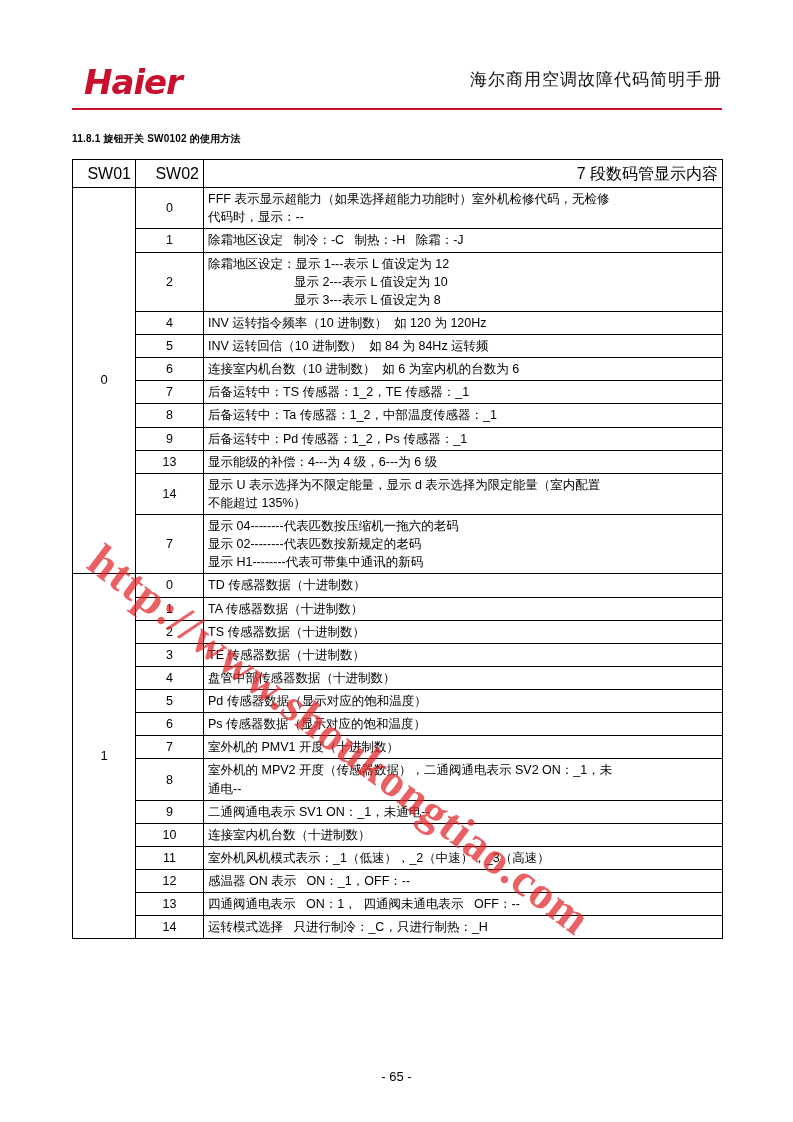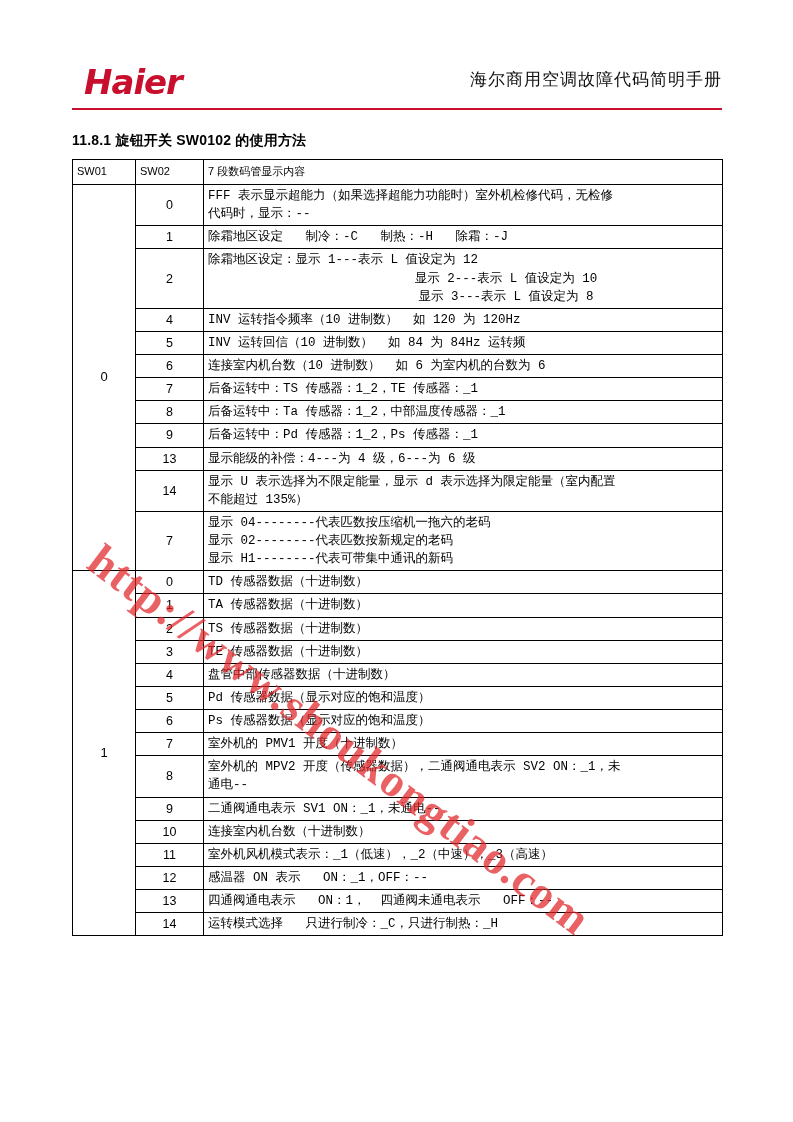--- a/index.html
+++ b/index.html
@@ -58,21 +58,21 @@
     width: 650px;
     height: 2px;
     background: #c8102e;
   }
 
   
   .section-title {
     position: absolute;
     top: 120px;
     left: 72px;
-    font-size: 14px;
+    font-size: 10px;
     font-weight: bold;
     color: #000;
     letter-spacing: .2px;
   }
 
   
   table.main {
     position: absolute;
     top: 147px;
     left: 72px;
@@ -86,40 +86,40 @@
     padding: 2px 4px;
     vertical-align: middle;
     line-height: 1.45;
     font-weight: normal;
   }
   col.c1 { width: 63px; }
   col.c2 { width: 68px; }
   col.c3 { width: 519px; }
 
   th.head {
-    text-align: left;
-    font-size: 11px;
+    text-align: right;
+    font-size: 16px;
     height: 20px;
     padding: 1px 2px;
   }
   td.sw01 {
     text-align: center;
     font-size: 13px;
   }
   td.sw02 {
     text-align: center;
     font-size: 12.5px;
   }
   td.content {
     text-align: left;
     padding-left: 6px;
     font-size: 12.5px;
   }
-  td.content .ln { display: block; white-space: pre; font-family: Liberation Mono, monospace; }
-  td.content .ln.indent { padding-left: 86px; text-align: center; }
+  td.content .ln { display: block; white-space: pre; }
+  td.content .ln.indent { padding-left: 86px; }
 
   
   .watermark {
     position: absolute;
     left: 94px;
     top: 186px;
     width: 600px;
     height: 700px;
     pointer-events: none;
     z-index: 5;
@@ -347,14 +347,17 @@
             <span class="ln">运转模式选择   只进行制冷：_C，只进行制热：_H</span>
           </td>
         </tr>
       </tbody>
   </table>
 
   <div class="watermark">
     <span>http://www.shoukongtiao.com</span>
   </div>
 
+  <div class="footer">
+    <span>- 65 -</span>
+  </div>
 
 </div>
 
 </body></html>

